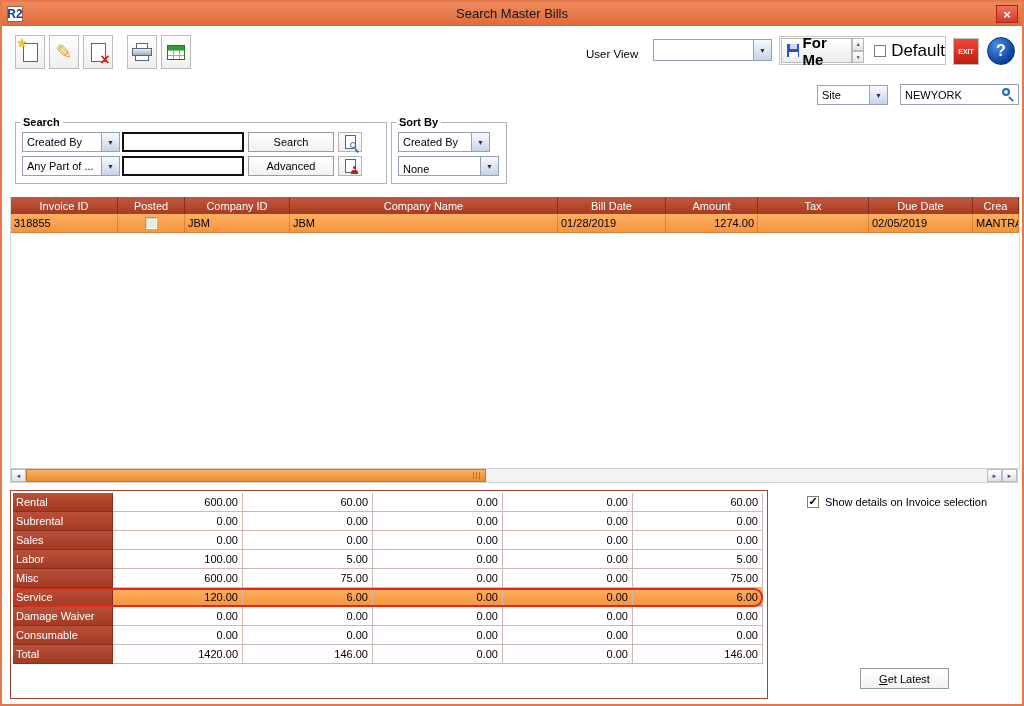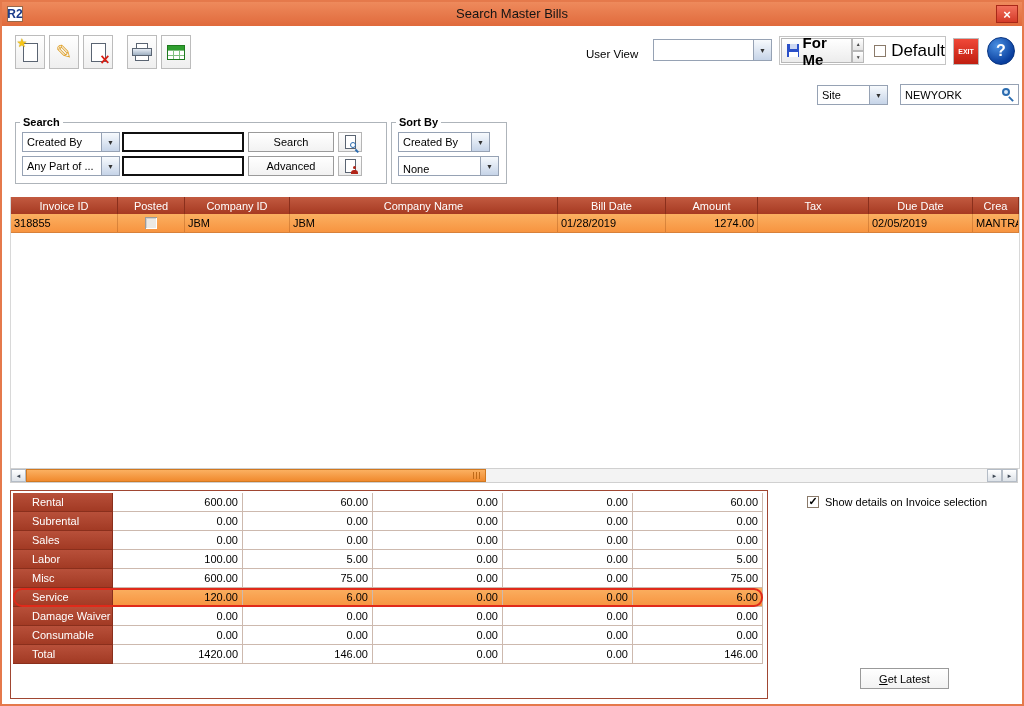--- a/index.html
+++ b/index.html
@@ -94,21 +94,21 @@
   .sthumb{position:absolute;left:0;top:0;width:460px;height:13px;background:linear-gradient(#FBB061,#F08A2E);border:1px solid #d07820;display:flex;align-items:center;justify-content:flex-end;box-sizing:border-box;cursor:grab;}
   .grip{width:8px;height:7px;margin-right:4px;background:repeating-linear-gradient(90deg,#bf6a18 0 1px,transparent 1px 3px);}
 
   
   .details{position:absolute;left:8px;top:488px;width:758px;height:209px;border:1px solid #A04632;background:#fff;box-sizing:border-box;}
   .dtable{position:absolute;left:2px;top:2px;width:750px;}
   .dhead{display:flex;height:18px;background:linear-gradient(#C25A40,#A63A22);}
   .dhc{color:#fff;font-size:11px;display:flex;align-items:center;justify-content:center;border-right:1px solid #8a2f1c;box-sizing:border-box;white-space:nowrap;overflow:hidden;flex:none;}
   .d0{width:100px}.d1,.d2,.d3,.d4,.d5{width:130px}
   .drow{display:flex;height:19px;}
-  .dtc{background:linear-gradient(#B8503A,#A23A24);color:#fff;font-size:11px;display:flex;align-items:center;padding-left:19px;border-right:1px solid #8a2f1c;border-bottom:1px solid #8a2f1c;box-sizing:border-box;white-space:nowrap;overflow:hidden;flex:none;}
+  .dtc{background:linear-gradient(#B8503A,#A23A24);color:#fff;font-size:11px;display:flex;align-items:center;padding-left:3px;border-right:1px solid #8a2f1c;border-bottom:1px solid #8a2f1c;box-sizing:border-box;white-space:nowrap;overflow:hidden;flex:none;}
   .dvc{background:#fff;color:#000;font-size:11px;display:flex;align-items:center;justify-content:flex-end;padding-right:4px;border-right:1px solid #cdb9ae;border-bottom:1px solid #cdb9ae;box-sizing:border-box;flex:none;}
   .drow.hl{outline:2px solid #E02A1A;outline-offset:-2px;border-radius:9px;}
   .drow.hl .dvc{background:linear-gradient(#FBB061,#F79440);}
 
   .showdet{position:absolute;left:805px;top:494px;display:flex;align-items:center;gap:6px;font-size:11px;cursor:pointer;}
   .getlatest{position:absolute;left:858px;top:666px;width:89px;height:21px;}
   .ufirst{display:block;}
   .ufirst::first-letter{text-decoration:underline;}
 </style>
 </head>

